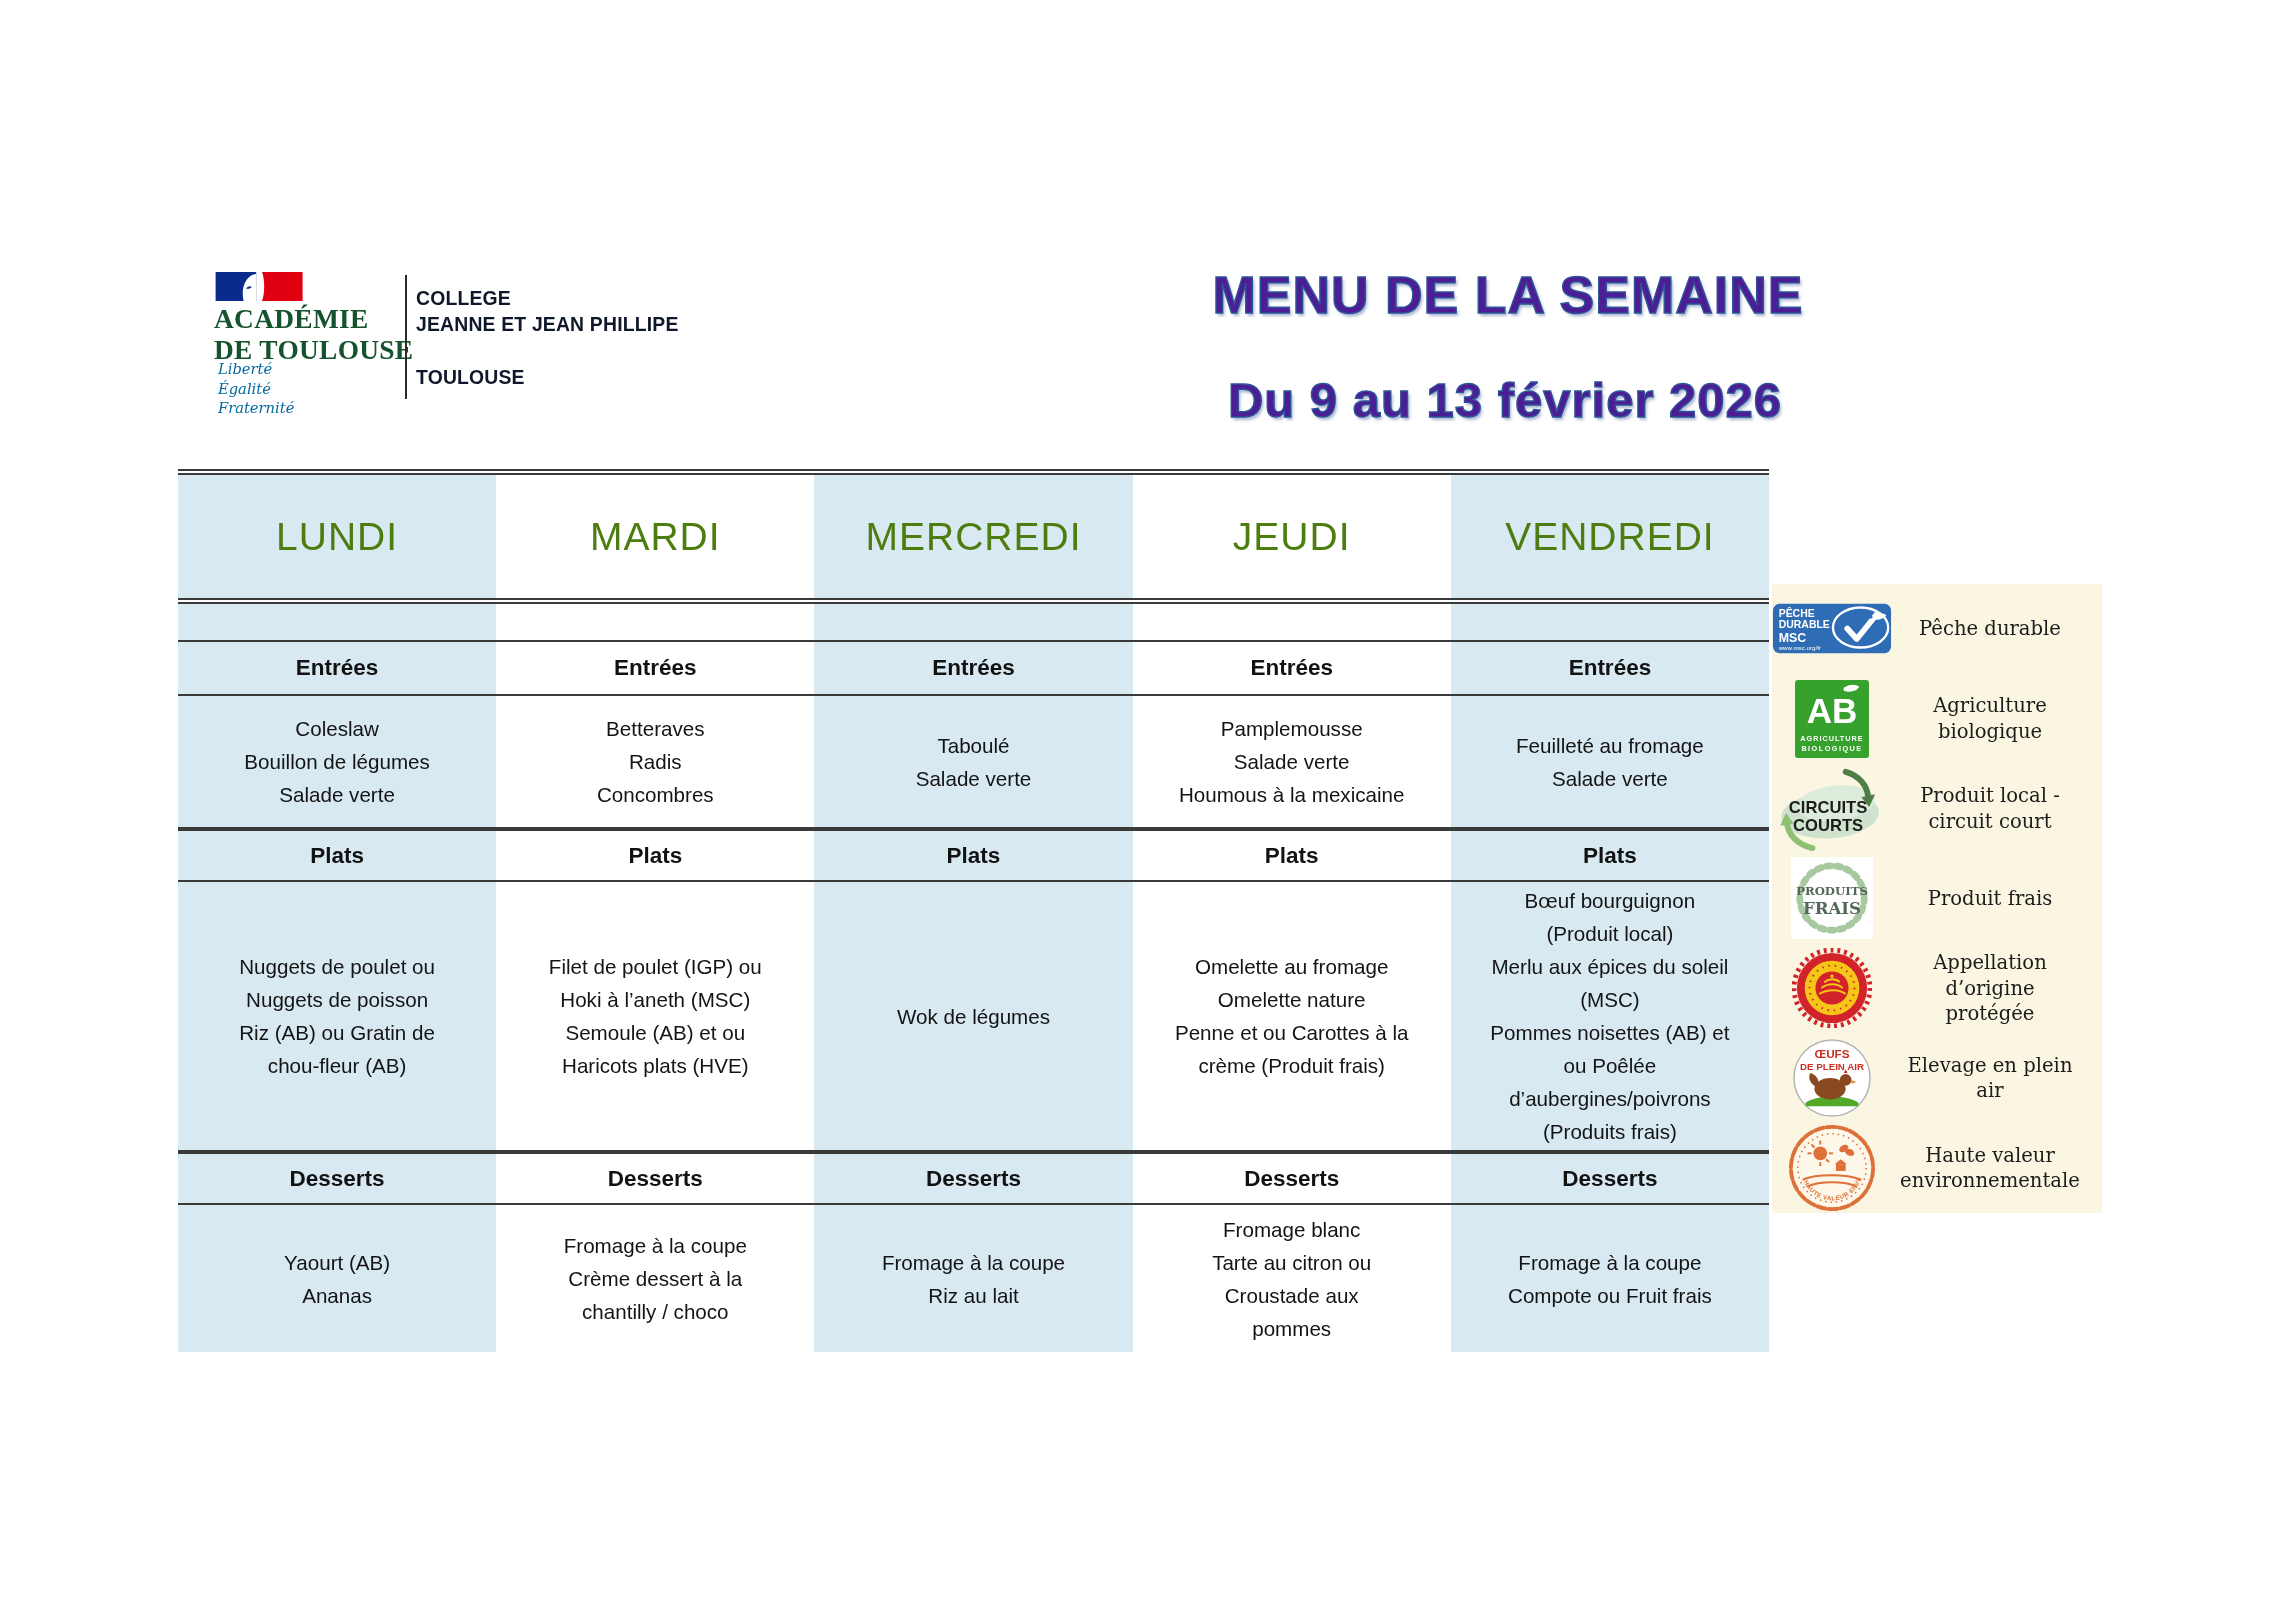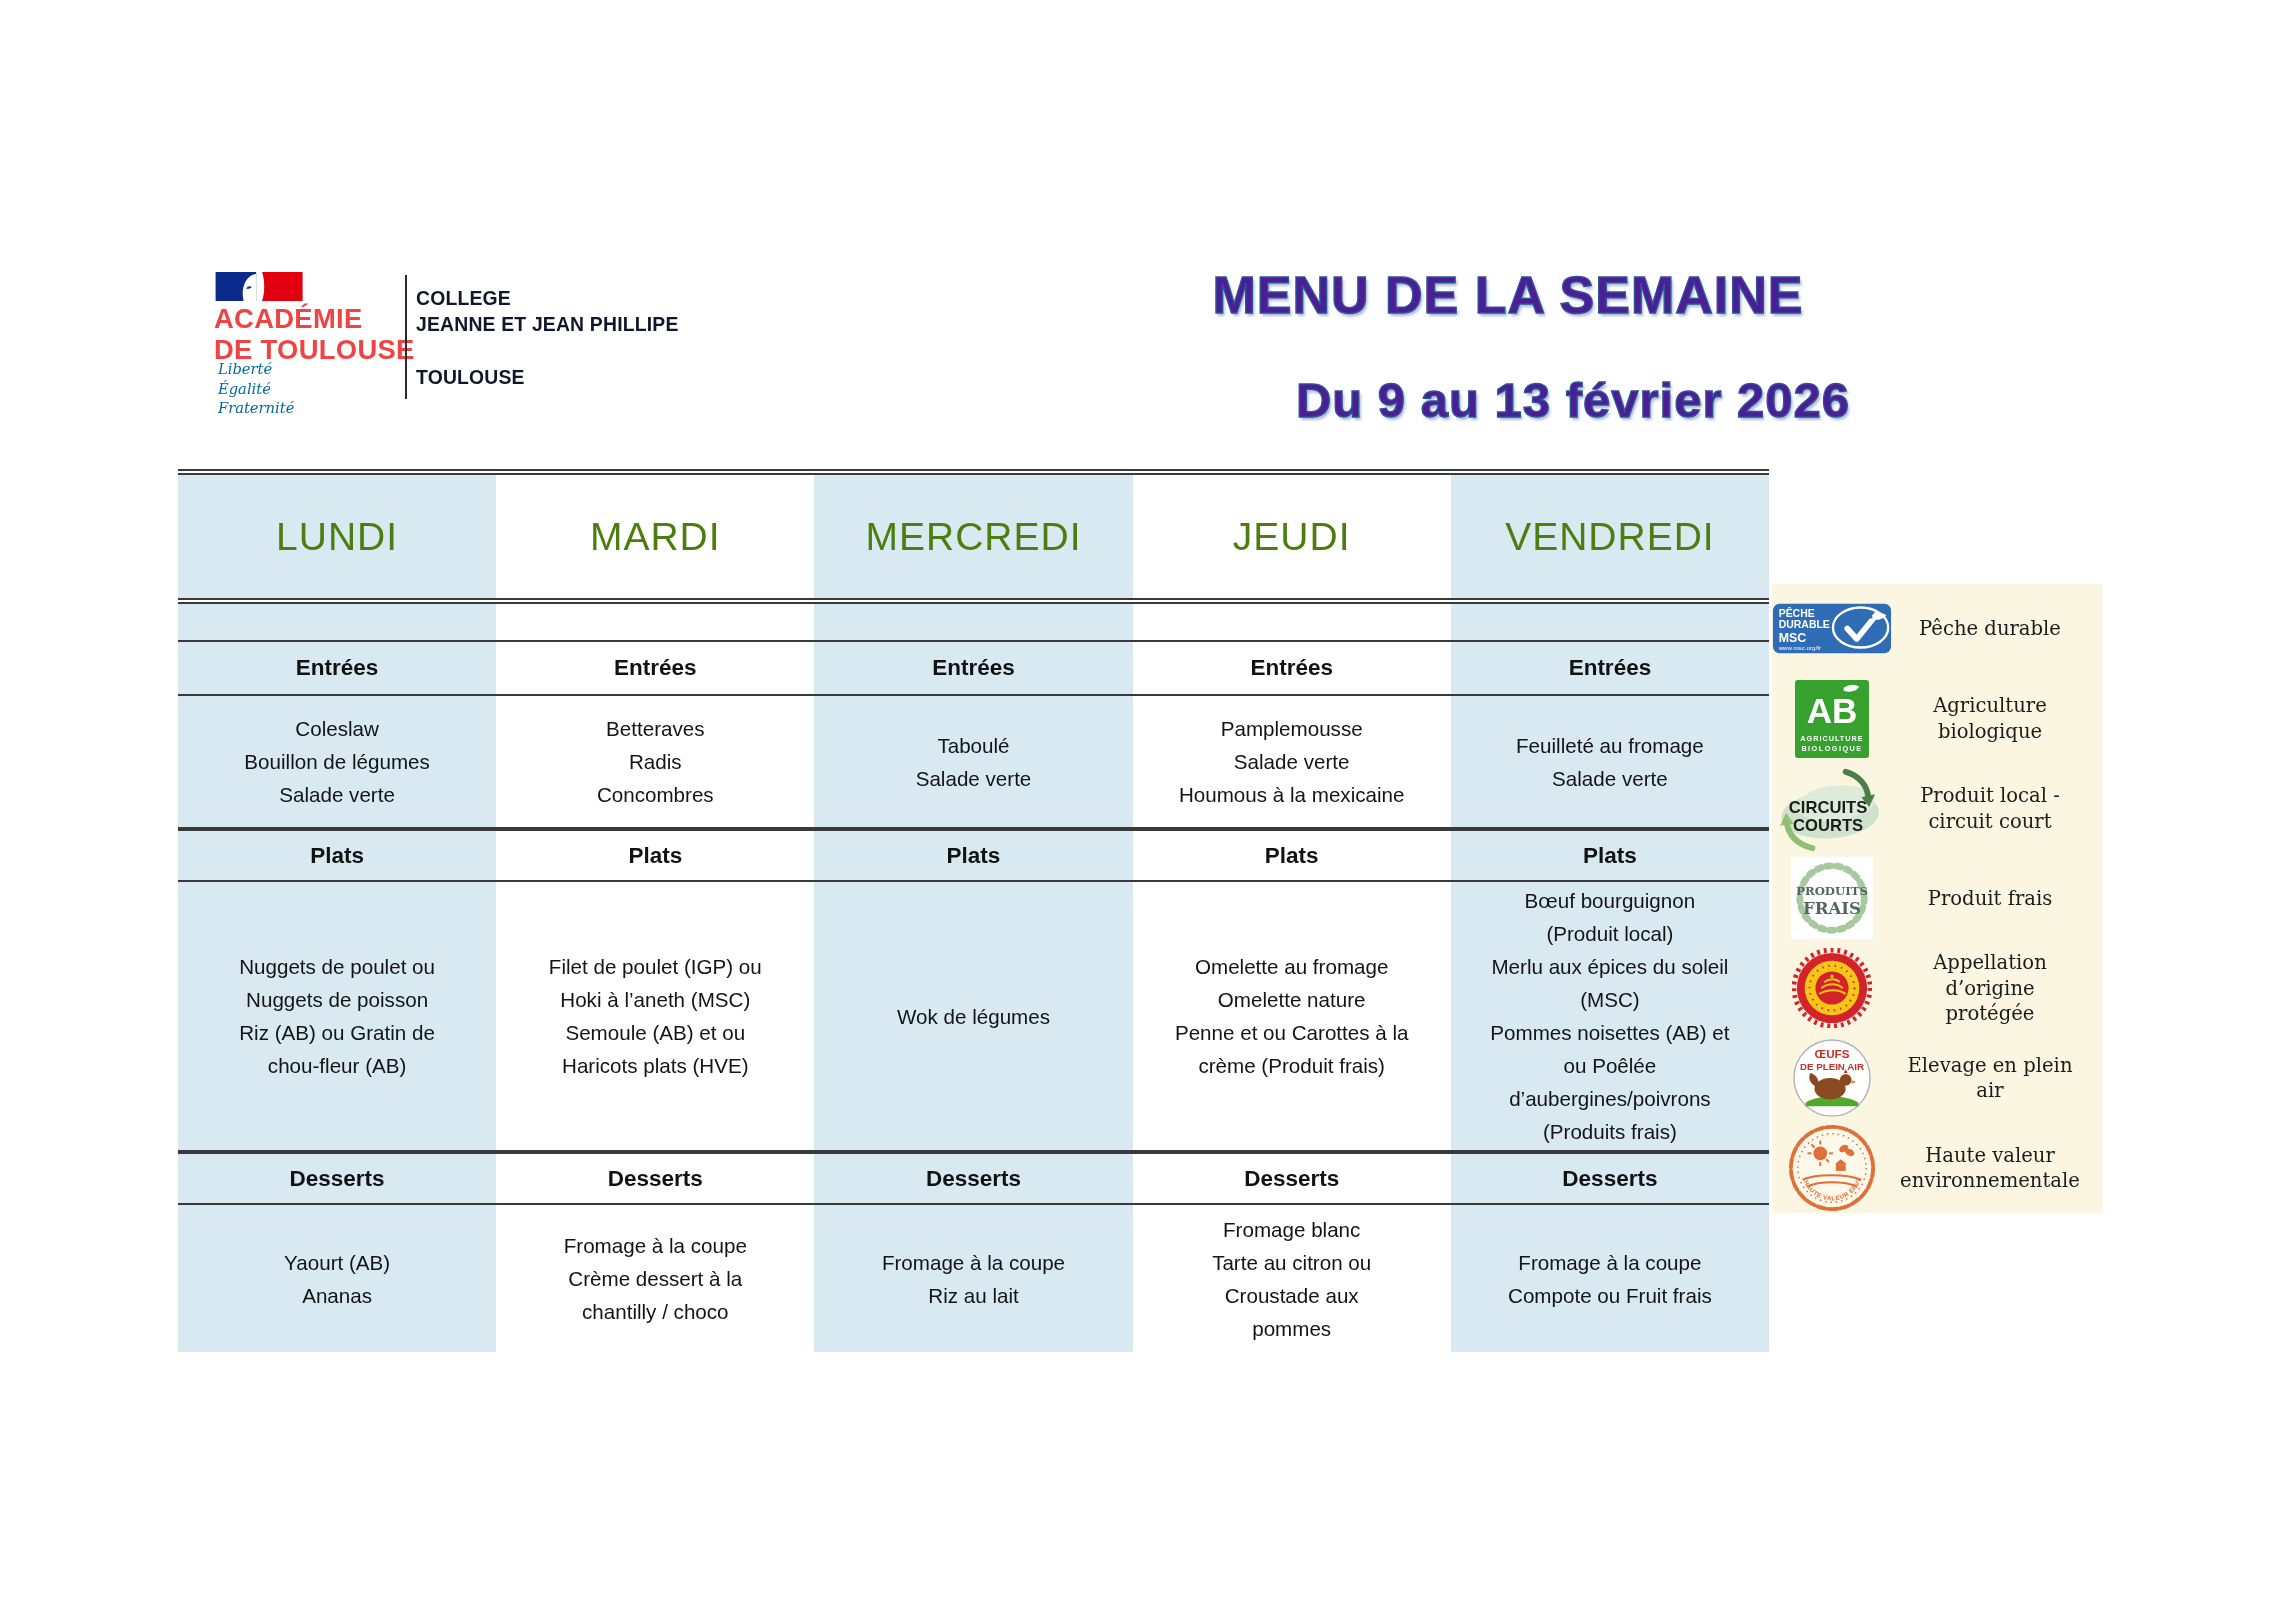--- a/index.html
+++ b/index.html
@@ -4,40 +4,40 @@
 <style>
   html,body{margin:0;padding:0;background:#fff;}
   .page{
     position:relative;width:2293px;height:1620px;background:#ffffff;overflow:hidden;
     font-family:"Liberation Sans",sans-serif;color:#111;
   }
   
   .flag-logo{position:absolute;left:215px;top:272px;}
   .academy-name{
     position:absolute;left:214px;top:304px;font-weight:bold;font-size:27.4px;line-height:1.12;
-    letter-spacing:0.3px;color:#ef4444;white-space:pre-line;
+    letter-spacing:0.3px;color:#14532d;white-space:pre-line;font-family:Liberation Serif, serif;
   }
   .motto{
     position:absolute;left:218px;top:359px;font-family:"DejaVu Serif",serif;font-style:italic;
     font-size:14.7px;line-height:1.33;color:#0369a1;white-space:pre-line;
   }
   .header-divider{position:absolute;left:405px;top:275px;width:2px;height:124px;background:#2a2a2a;}
   .school{position:absolute;left:416px;top:285px;font-weight:bold;color:#0f172a;
     font-size:20.6px;line-height:1.28;letter-spacing:0.2px;}
   .school .line{transform:scaleX(.94);transform-origin:left;}
   .school-city{margin-top:26.5px;}
   
   .main-title,.sub-title{
     position:absolute;text-align:center;font-weight:bold;
     color:#4c1d95;-webkit-text-stroke:1.4px #2c5496;
     text-shadow:2px 2.9px 2.9px rgba(70,100,160,.45);
     letter-spacing:1px;
   }
   .main-title{left:1155px;top:265px;width:706px;font-size:52px;}
-  .sub-title{left:1220px;top:372px;width:706px;font-size:49px;}
+  .sub-title{left:1152px;top:372px;width:706px;font-size:49px;}
   
   .menu-table{position:absolute;left:178px;top:469px;width:1591px;}
   .t-row{display:grid;grid-template-columns:repeat(5,1fr);}
   .cell{display:flex;align-items:center;justify-content:center;text-align:center;}
   .c-alt{background:#d8e9f1;}
   .row-days{height:123px;border-top:6.9px double #3a3a3a;border-bottom:6.9px double #3a3a3a;}
   .row-gap{height:36px;border-bottom:2.9px solid #3a3a3a;}
   .row-label{height:52px;border-bottom:2.9px solid #3a3a3a;}
   .row-label2{height:49px;border-bottom:2.9px solid #3a3a3a;}
   .row-entrees{height:131px;border-bottom:4.9px solid #3a3a3a;}

